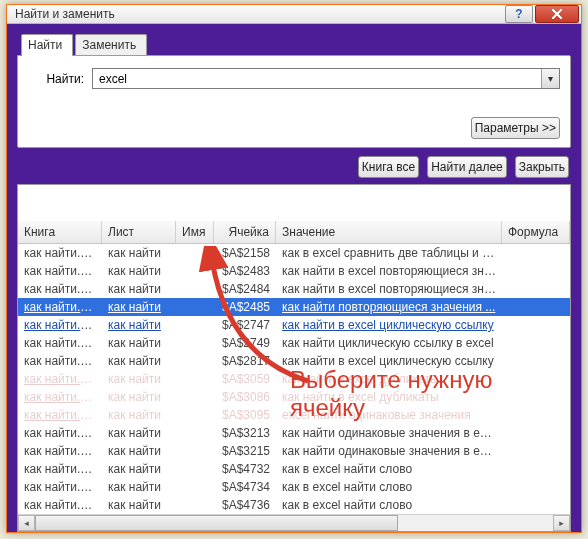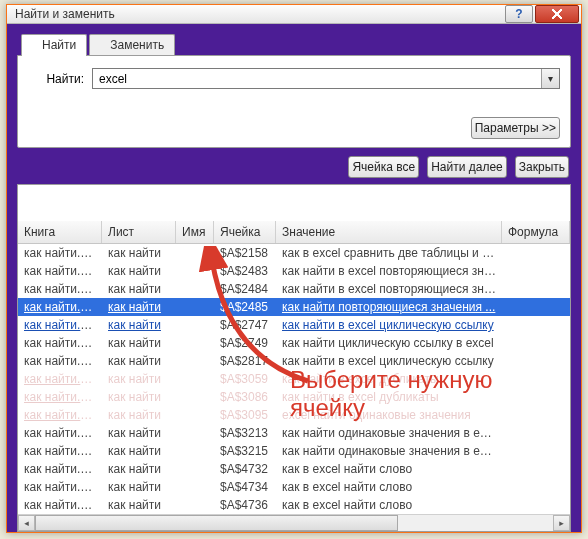--- a/index.html
+++ b/index.html
@@ -49,21 +49,21 @@
   }
   .winbtn.close::before {
     content:""; width:10px; height:10px; position:relative;
     background:
       linear-gradient(45deg,transparent 42%,#fff 42%,#fff 58%,transparent 58%),
       linear-gradient(-45deg,transparent 42%,#fff 42%,#fff 58%,transparent 58%);
   }
   .client { flex:1; padding: 10px 10px 4px 10px; display:flex; flex-direction:column; }
   .tabs { display:flex; gap:2px; margin-bottom:-1px; padding-left:4px;}
   .tab {
-    padding: 3px 10px 4px 20px;
+    padding: 3px 10px 4px 6px;
     border: 1px solid #9c9c9c;
     border-bottom: none;
     background: #f0f0f0;
     border-radius: 2px 2px 0 0;
     font-size: 12px;
     color: #333;
     cursor: default;
   }
   .tab.active { background: #fff; position:relative; z-index:2; }
   .tabpanel {
@@ -126,21 +126,21 @@
   .gbody { flex:1; overflow:hidden; position:relative;}
   .grow { display:flex; height: 18px; align-items:center;}
   .gc {
     padding: 0 6px;
     overflow:hidden; white-space:nowrap; text-overflow:ellipsis;
     font-size:12px; color:#444;
   }
   .c-book  { width: 84px; }
   .c-sheet { width: 74px; }
   .c-name  { width: 38px; }
-  .c-cell  { width: 62px; }
+  .c-cell  { width: 62px; text-align: right; }
   .c-val   { flex: 1; min-width:0; }
   .c-form  { width: 68px; }
   .link { color: #1a4fb3; text-decoration: underline; cursor: default;}
   .sel { background:#2f6fde; }
   .sel .gc, .sel .link { color:#fff; }
   .faded .gc, .faded .link {
     color: rgba(170,50,50,0.25);
     text-decoration:none;
   }
   .faded .link { color: rgba(170,50,50,0.25); }
@@ -213,21 +213,21 @@
           <input type="text" value="excel" style="">
           <div class="dd"></div>
         </div>
       </div>
       <div class="row-right">
         <button class="btn">Параметры &gt;&gt;</button>
       </div>
     </div>
 
     <div class="actionbar">
-      <button class="btn">Ячейка все</button>
+      <button class="btn">Книга все</button>
       <button class="btn">Найти далее</button>
       <button class="btn">Закрыть</button>
     </div>
 
     <div class="grid-wrap">
       <div class="ghead">
         <div class="gh c-book">Книга</div>
         <div class="gh c-sheet">Лист</div>
         <div class="gh c-name">Имя</div>
         <div class="gh c-cell">Ячейка</div>

